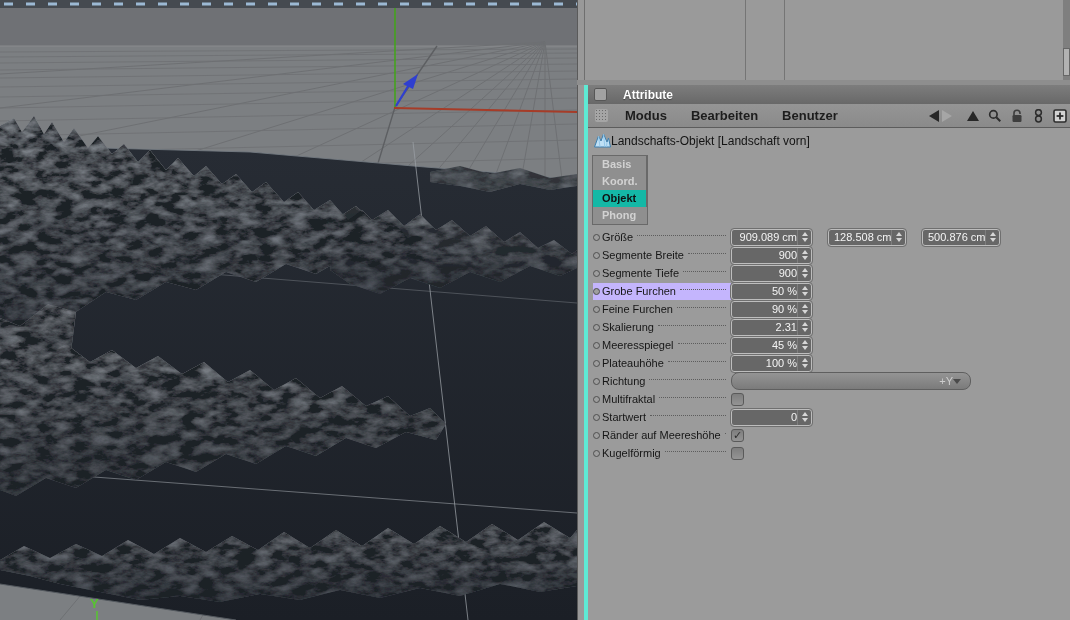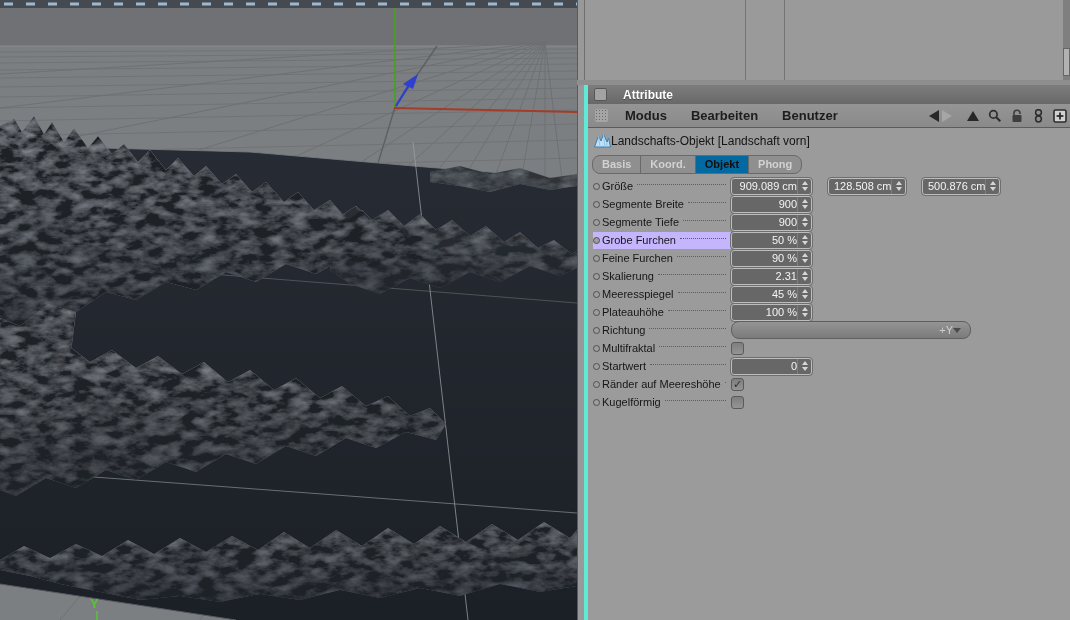--- a/index.html
+++ b/index.html
@@ -32,24 +32,24 @@
   .menuitem{margin-right:15px;cursor:default;}
   #menuicons{margin-left:auto;display:flex;align-items:center;gap:9px;padding-right:7px;}
   .tri-left{width:0;height:0;border-top:6px solid transparent;border-bottom:6px solid transparent;border-right:10px solid #272727;}
   .tri-right{width:0;height:0;border-top:6px solid transparent;border-bottom:6px solid transparent;border-left:10px solid #a6a6a6;margin-left:-6px;}
   .tri-up{width:0;height:0;border-left:6px solid transparent;border-right:6px solid transparent;border-bottom:10px solid #272727;margin-left:6px;}
 
   #objrow{display:flex;align-items:center;margin:5px 0 0 6px;font-size:12px;color:#141414;}
   #objrow .objlabel{}
 
   #tabsrow{margin:6px 0 0 4px;}
-  .tabs{display:inline-flex;border:1px solid #696969;border-radius:8px;overflow:hidden;background:#8f8f8f;}
+  .tabs{display:inline-flex;border:1px solid #696969;border-radius:0;overflow:hidden;background:#8f8f8f;flex-direction:column;}
   .tab{padding:2px 9px 3px 9px;font-size:11px;font-weight:bold;color:#d2d2d2;border-right:1px solid #696969;cursor:default;}
   .tab:last-child{border-right:none;}
-  .tab.active{background:#0369a1;color:#101010;}
+  .tab.active{background:#14b8a6;color:#101010;}
 
   #sectionheader{margin-top:6px;height:17px;background:#8c8c8c;border-top:1px solid #767676;border-bottom:1px solid #767676;
                  font-size:11px;font-weight:bold;color:#101010;display:flex;align-items:center;padding-left:4px;}
 
   #rows{margin-top:3px;}
   .prow{display:flex;align-items:center;height:18px;padding-left:5px;font-size:11px;color:#161616;text-align:right;}
   .plabelwrap{width:138px;display:flex;align-items:center;height:17px;overflow:hidden;flex:0 0 138px;}
   .plabelwrap.hl{background:#c4b5fd;}
   .pdot{width:5px;height:5px;border:1px solid #4f4f4f;border-radius:50%;background:#9e9e9e;flex:0 0 5px;margin-right:2px;}
   .plabel{white-space:nowrap;}

